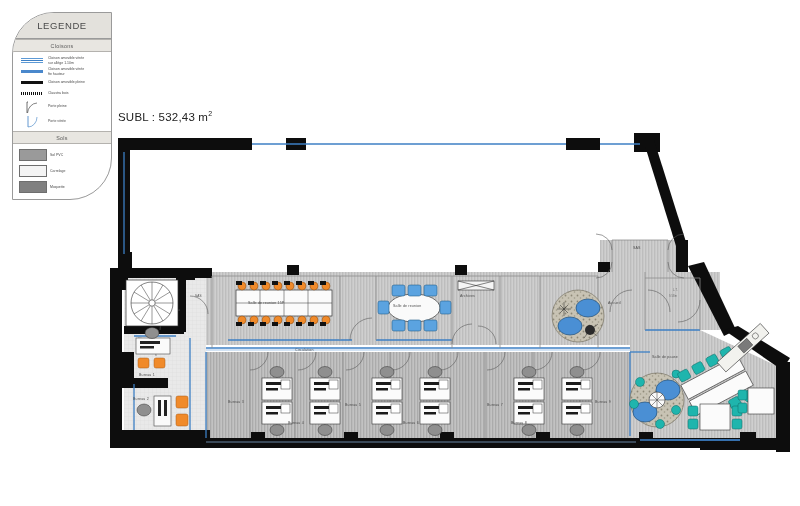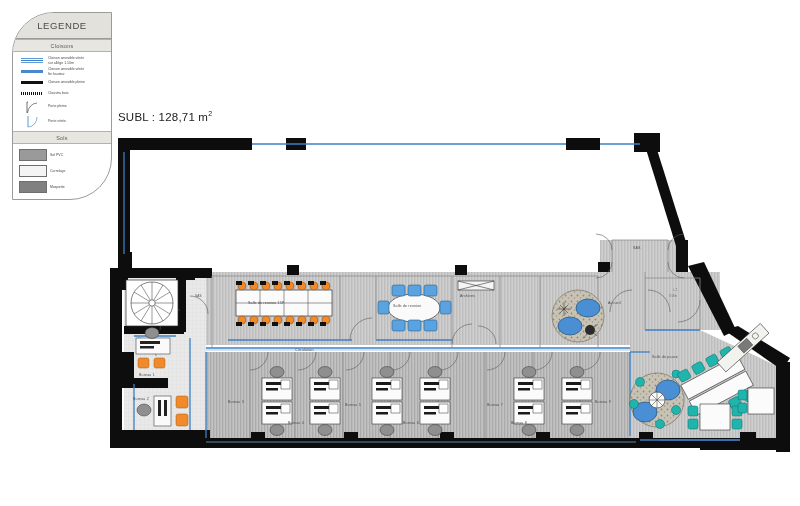--- a/index.html
+++ b/index.html
@@ -120,21 +120,21 @@
         <div class="sw sw-car"></div>
         <div class="lg-txt">Carrelage</div>
       </div>
       <div class="lg-floor">
         <div class="sw sw-moq"></div>
         <div class="lg-txt">Moquette</div>
       </div>
     </div>
   </div>
 
-  <div id="subl"><span>SUBL : 128,71 m</span><sup>2</sup></div>
+  <div id="subl"><span>SUBL : 532,43 m</span><sup>2</sup></div>
 
   <svg id="plan" viewBox="0 0 800 506">
     <defs>
       <pattern id="pvc" width="3" height="3" patternUnits="userSpaceOnUse">
         <rect width="3" height="3" fill="#cfcfcf"></rect>
         <rect width="1.4" height="3" fill="#bdbdbd"></rect>
       </pattern>
       <pattern id="carpet" width="3" height="3" patternUnits="userSpaceOnUse">
         <rect width="3" height="3" fill="#c2c2c2"></rect>
         <rect width="1.3" height="3" fill="#ababab"></rect>

